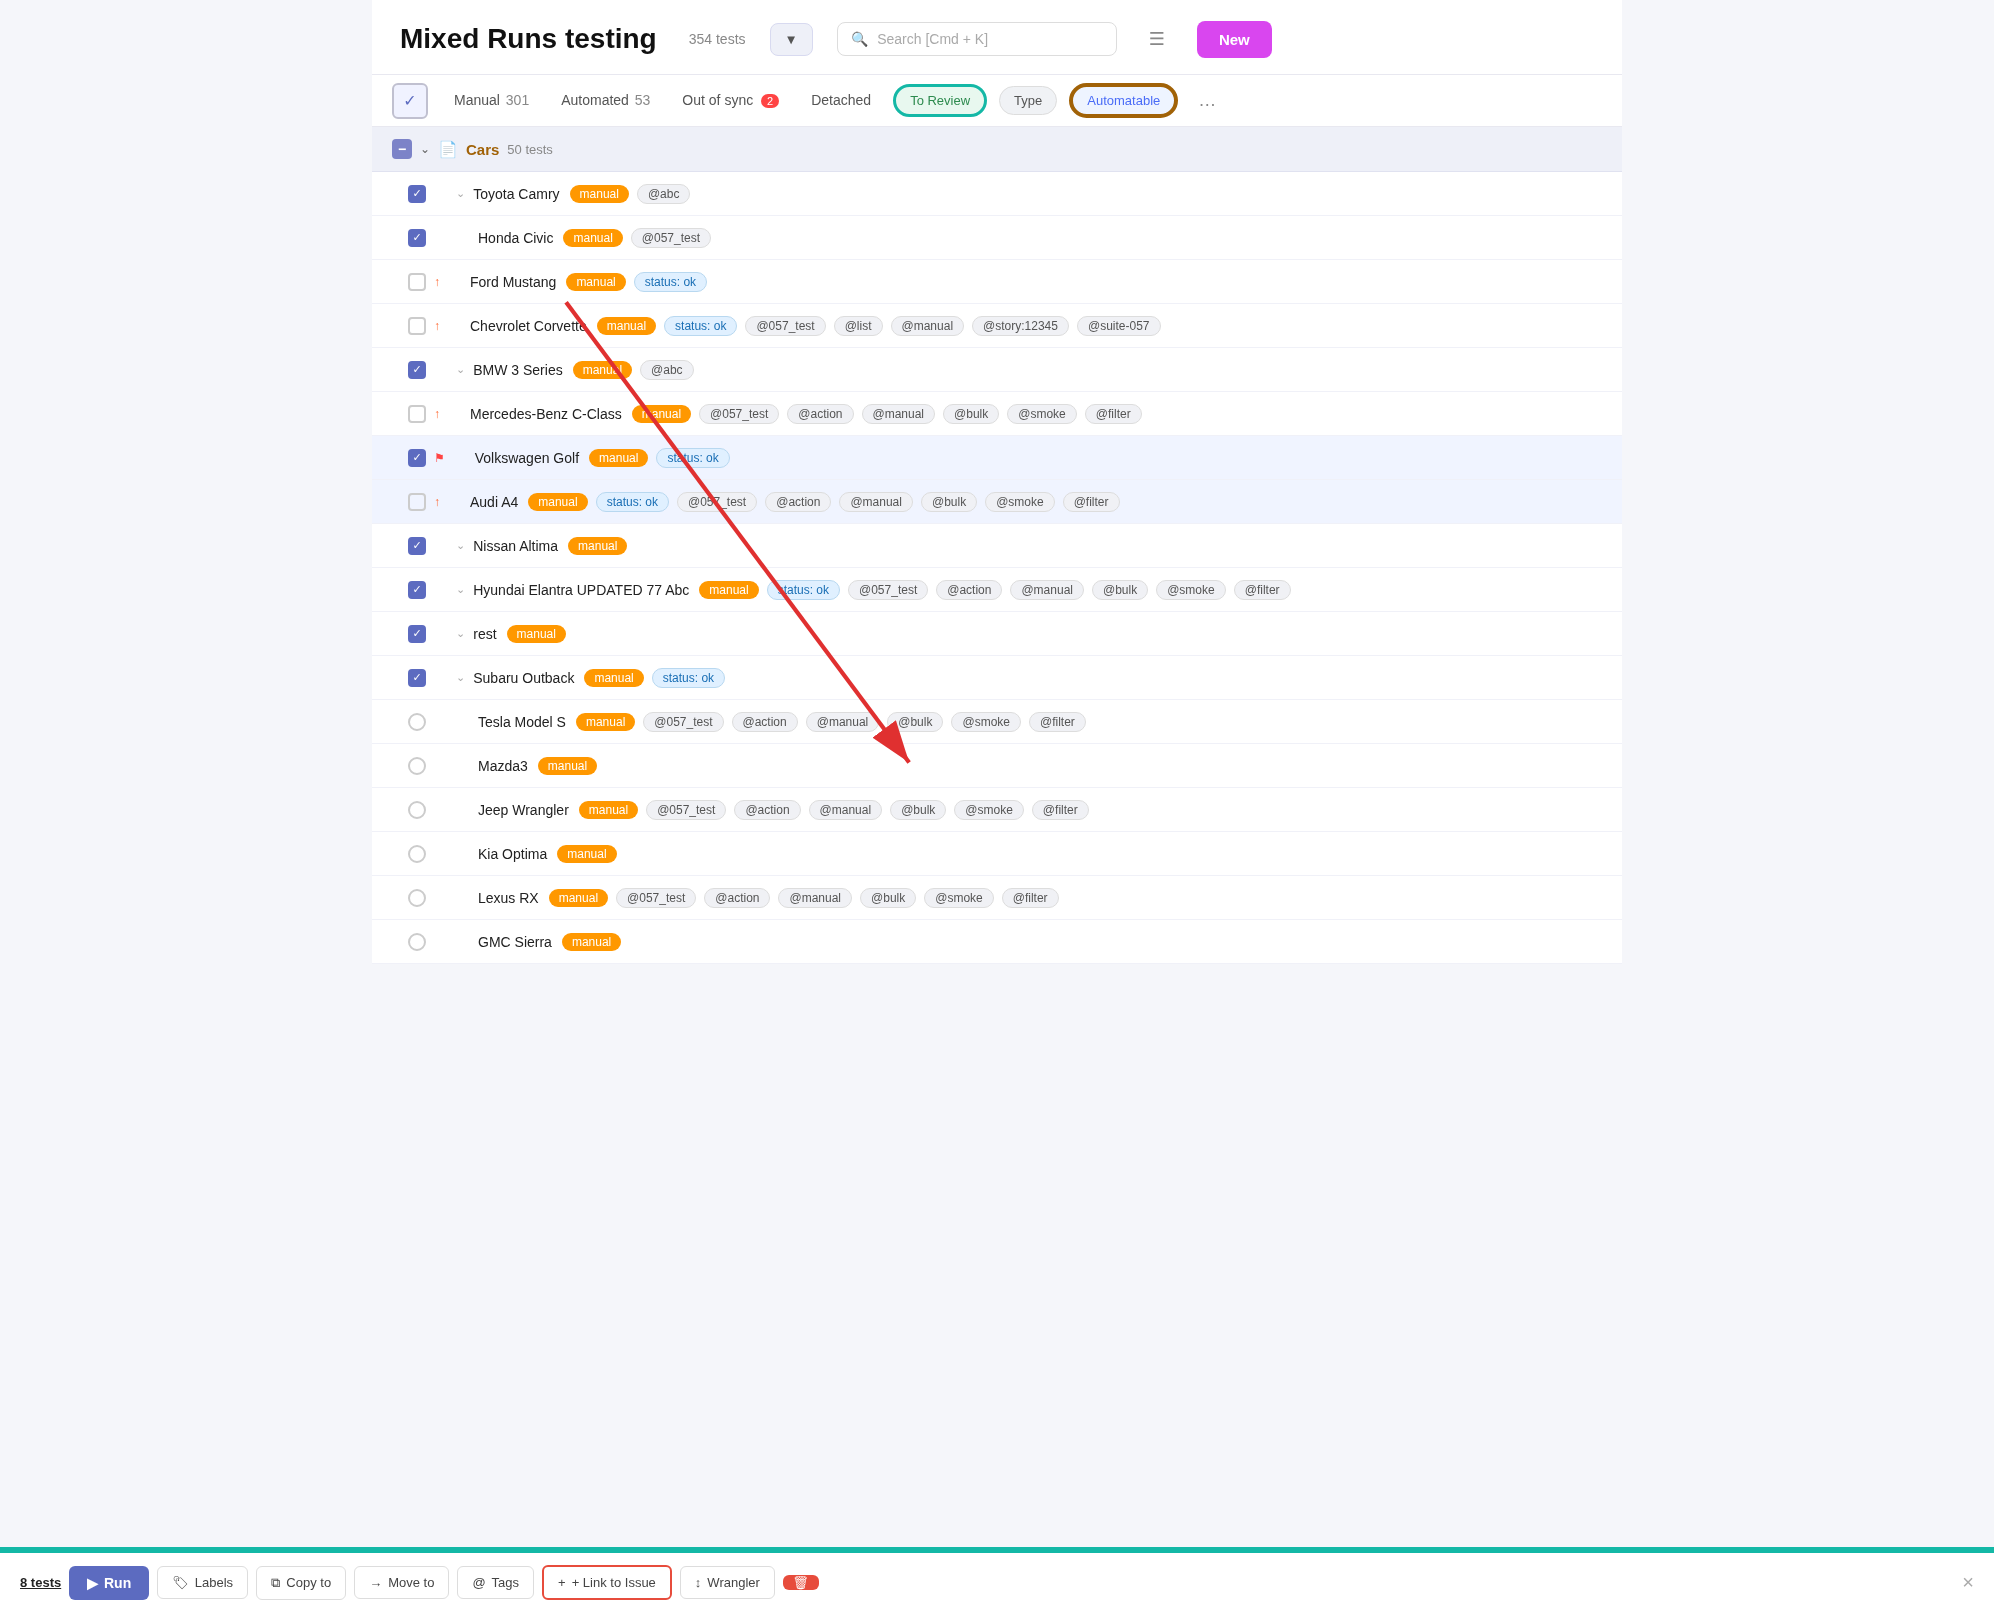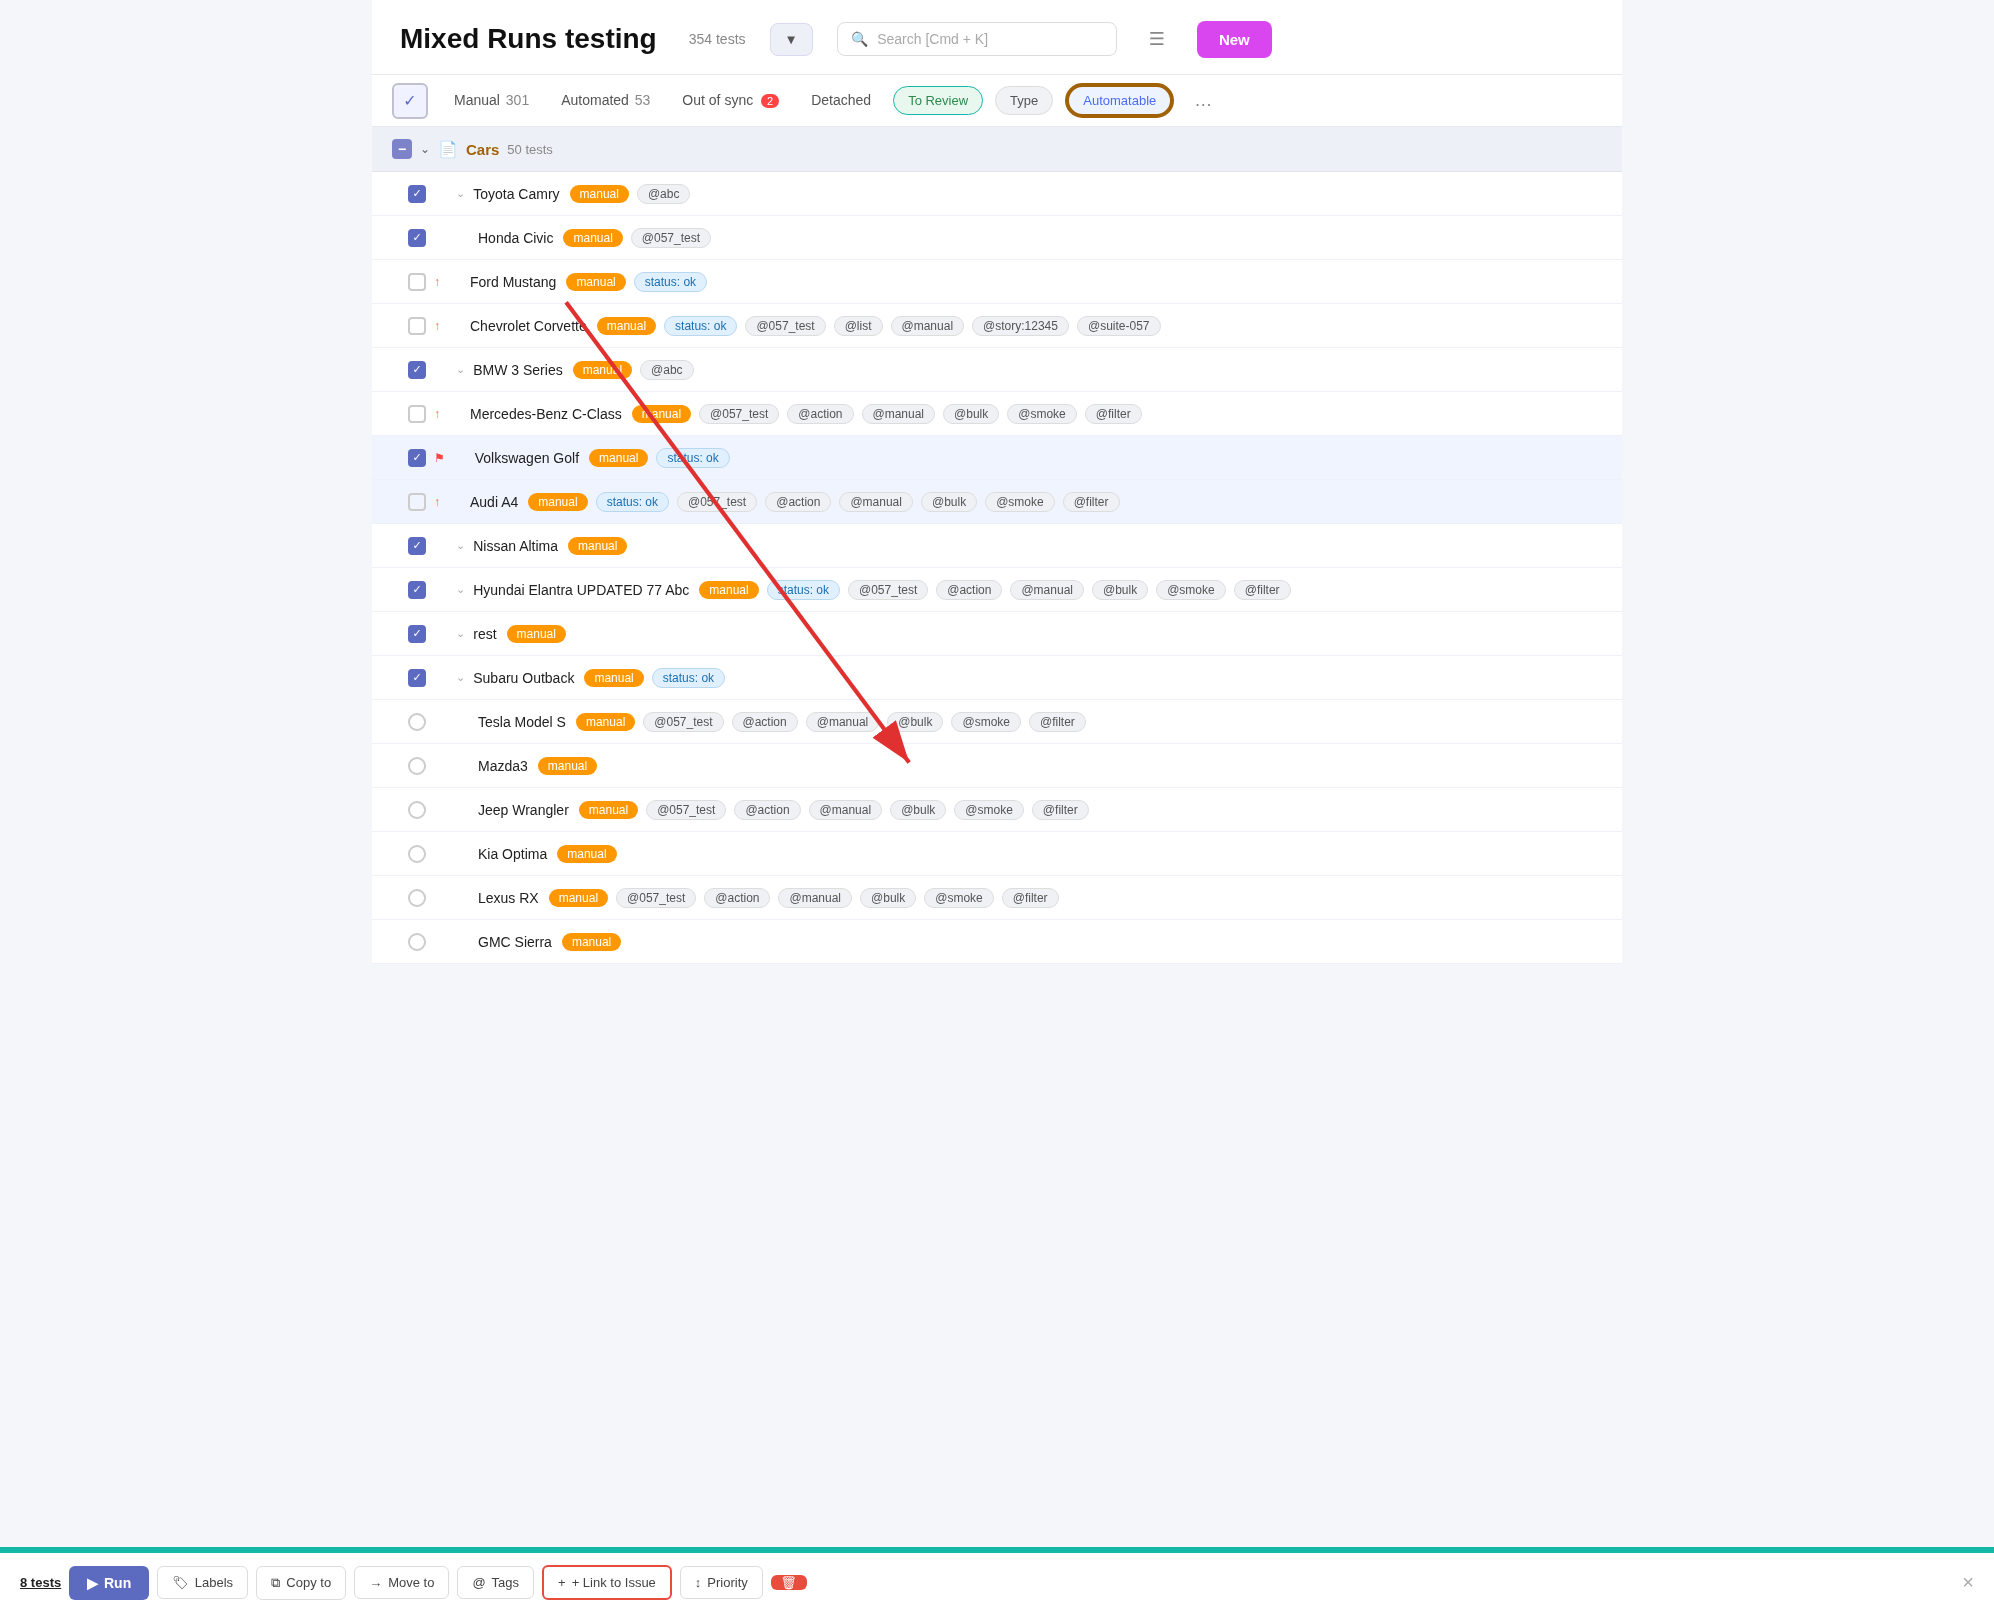--- a/index.html
+++ b/index.html
@@ -12,21 +12,21 @@
     .search-bar { display: flex; align-items: center; background: #fff; border: 1px solid #ddd; border-radius: 8px; padding: 8px 14px; gap: 8px; min-width: 200px; color: #aaa; flex: 1; max-width: 280px; }
     .settings-btn { background: none; border: none; cursor: pointer; color: #888; padding: 8px; font-size: 18px; }
     .new-btn { background: #d946ef; color: #fff; border: none; border-radius: 8px; padding: 10px 22px; font-size: 15px; font-weight: 600; cursor: pointer; }
 
     .tabs-bar { display: flex; align-items: center; padding: 0 20px; background: #fff; border-bottom: 1px solid #e8e8f0; gap: 4px; }
     .tab-checkbox { width: 36px; height: 36px; border: 2px solid #c0c0d0; border-radius: 6px; display: flex; align-items: center; justify-content: center; margin-right: 8px; cursor: pointer; color: #5c6bc0; font-size: 16px; background: #f0f2ff; }
     .tab { padding: 16px 14px; cursor: pointer; white-space: nowrap; font-size: 14px; font-weight: 500; color: #555; border-bottom: 2px solid transparent; }
     .tab .count { font-weight: 400; color: #888; margin-left: 2px; }
     .tab .badge-red { background: #ff4444; color: #fff; border-radius: 10px; padding: 1px 6px; font-size: 11px; margin-left: 4px; }
     .tab-pill { padding: 6px 14px; border-radius: 20px; font-size: 13px; font-weight: 500; cursor: pointer; margin: 8px 4px; }
-    .tab-pill.green { background: #e8f8ef; color: #2d8a4e; border: 1px solid #14b8a6; }
+    .tab-pill.green { background: #e8f8ef; color: #2d8a4e; border: 3px solid #14b8a6; }
     .tab-pill.gray { background: #f0f2f5; color: #555; border: 1px solid #ddd; }
     .tab-pill.light-blue { background: #eef4ff; color: #4a6cf7; border: 4px solid #a16207; }
     .tab-more { padding: 8px 12px; cursor: pointer; color: #888; font-size: 18px; background: none; border: none; }
 
     .content { padding: 0; background: #f5f6fa; }
 
     .group-header { display: flex; align-items: center; padding: 12px 20px; background: #eef0f8; border-bottom: 1px solid #e0e2f0; gap: 8px; }
     .group-minus { width: 20px; height: 20px; background: #7c83c8; border-radius: 4px; display: flex; align-items: center; justify-content: center; color: #fff; font-size: 14px; cursor: pointer; font-weight: 700; flex-shrink: 0; }
     .group-chevron { color: #666; cursor: pointer; font-size: 12px; }
     .group-icon { color: #888; font-size: 16px; }
@@ -348,20 +348,20 @@
     <button class="bb-btn">
       <span>@</span>
       <span>Tags</span>
     </button>
     <button class="bb-btn highlight">
       <span>+</span>
       <span>+ Link to Issue</span>
     </button>
     <button class="bb-btn">
       <span>↕</span>
-      <span>Priority</span>
+      <span>Wrangler</span>
     </button>
     <button class="bb-btn red-icon">
       <span>🗑</span>
     </button>
     <button class="bb-close">×</button>
   </div>
 </div>
 
 </body></html>

